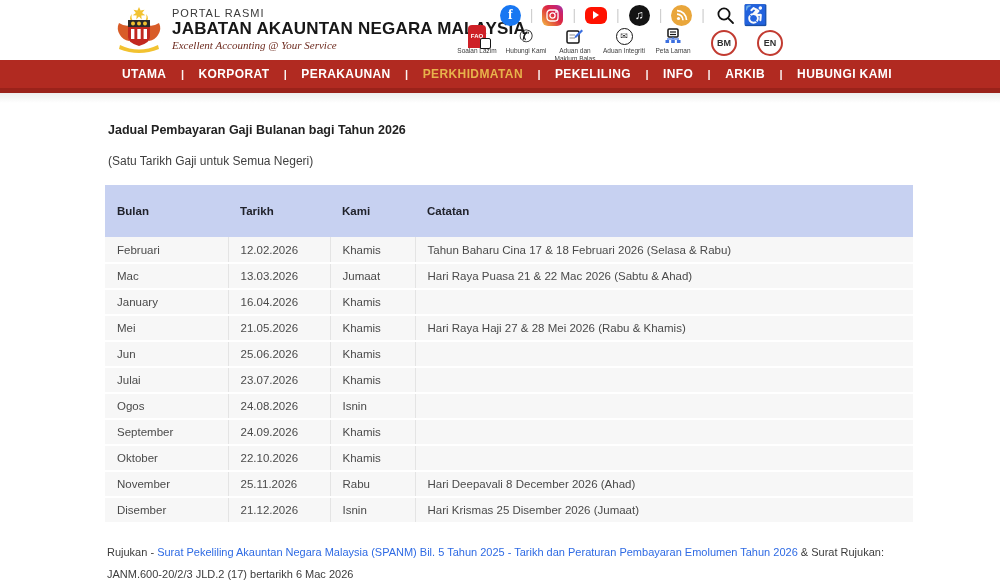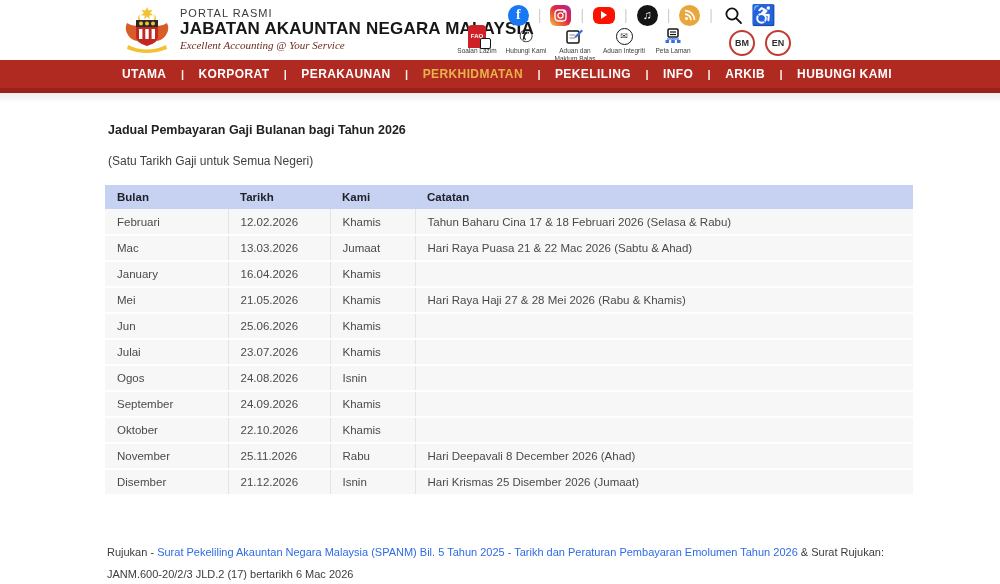--- a/index.html
+++ b/index.html
@@ -1,20 +1,20 @@
 <!DOCTYPE html>
 <html><head>
 <meta charset="utf-8">
 <style>
   * { margin:0; padding:0; box-sizing:border-box; }
   html,body { width:1000px; height:584px; background:#fff; font-family:"Liberation Sans", sans-serif; overflow:hidden; }
   #page { position:relative; width:1000px; height:584px; background:#fff; }
 
   
-  .top-header { position:absolute; top:0; left:12px; width:849px; height:60px; background:#fff; z-index:3; }
+  .top-header { position:absolute; top:0; left:4px; width:849px; height:60px; background:#fff; z-index:3; }
   .logo-wrap { position:absolute; left:110px; top:5px; display:flex; align-items:flex-start; }
   .crest { width:50px; height:48px; margin-right:8px; flex:0 0 auto; }
   .logo-text { padding-top:2px; }
   .portal-label { font-size:11px; letter-spacing:1px; color:#3a3a3a; }
   .org-name { font-size:17px; font-weight:bold; color:#171717; letter-spacing:0.2px; }
   .tagline { font-family:"Liberation Serif", serif; font-style:italic; font-size:11px; color:#6d2a1e; }
 
   .social-row { position:absolute; top:4px; right:86px; display:flex; align-items:center; gap:9px; }
   .soc-sep { color:#cfcfcf; font-size:14px; line-height:20px; }
   .soc { width:21px; height:21px; border-radius:50%; display:flex; align-items:center; justify-content:center; cursor:pointer; }
@@ -26,21 +26,21 @@
   .rss { background:#e9a63b; }
   .util-icon { width:22px; height:22px; display:flex; align-items:center; justify-content:center; color:#111; font-size:20px; cursor:pointer; }
 
   .quick-row { position:absolute; top:27px; right:70px; display:flex; align-items:flex-start; gap:7px; }
   .qlink { width:42px; display:flex; flex-direction:column; align-items:center; cursor:pointer; }
   .qlink .qicon { height:19px; display:flex; align-items:center; justify-content:center; color:#161616; font-size:16px; line-height:19px; }
   .qlink .qlabel { margin-top:1px; font-size:6.5px; line-height:1.2; color:#3c3c3c; text-align:center; }
   .faq-badge { background:#ce2027; color:#fff; font-size:6px; font-weight:bold; padding:2px 3px; border-radius:4px 4px 4px 0; position:relative; }
   .faq-badge:after { content:""; position:absolute; right:-5px; bottom:-1px; width:9px; height:9px; border:1.4px solid #161616; border-radius:2px 2px 2px 0; background:#fff; }
   .env-circle { width:17px; height:17px; border:1.6px solid #161616; border-radius:50%; display:flex; align-items:center; justify-content:center; font-size:9px; color:#161616; }
-  .lang-btns { display:flex; gap:10px; margin-left:28px; margin-top:3px; }
+  .lang-btns { display:flex; gap:20px; margin-left:10px; margin-top:3px; }
   .lang { width:26px; height:26px; border-radius:50%; border:2px solid #c23b31; background:#fff; color:#2e2e2e; font-size:9px; font-weight:bold; display:flex; align-items:center; justify-content:center; cursor:pointer; }
 
   
   .meta-line { position:absolute; top:80px; left:108px; z-index:1; font-size:11px; color:#b9b9b9; display:flex; align-items:center; gap:6px; }
   .meta-line .mi { display:inline-block; width:9px; height:9px; border:1px solid #c4c4c4; border-radius:50%; }
   .meta-line .eye { border-radius:50% / 60%; }
   .navbar { position:absolute; top:60px; left:0; width:1000px; height:28px; background:#b12a21; z-index:4; display:flex; align-items:center; }
   .navbar-inner { display:flex; align-items:center; justify-content:space-between; width:100%; padding:0 108px 0 122px; }
   .nav-item { color:#fff; font-size:12px; font-weight:bold; letter-spacing:0.4px; cursor:pointer; white-space:nowrap; }
   .nav-item.active { color:#e8b34b; }
@@ -48,21 +48,21 @@
   .nav-understrip { position:absolute; top:88px; left:0; width:1000px; height:5px; background:#9a221a; z-index:4; }
   .nav-shadow { position:absolute; top:93px; left:0; width:1000px; height:10px; background:linear-gradient(#00000012, transparent); z-index:2; }
 
   
   .content-title { position:absolute; top:123px; left:108px; font-size:12.5px; font-weight:bold; color:#232323; }
   .content-subtitle { position:absolute; top:154px; left:108px; font-size:12px; color:#3f3f3f; }
 
   table.pay { position:absolute; top:185px; left:105px; width:808px; border-collapse:collapse; table-layout:fixed; }
   table.pay col.c1 { width:123px; } table.pay col.c2 { width:102px; }
   table.pay col.c3 { width:85px; }  table.pay col.c4 { width:498px; }
-  table.pay th { background:#c7d1f1; color:#20222b; font-size:11.5px; font-weight:bold; text-align:left; padding:6px 12px; height:15px; }
+  table.pay th { background:#c7d1f1; color:#20222b; font-size:11.5px; font-weight:bold; text-align:left; padding:20px 12px; height:15px; }
   table.pay td { background:#f7f7f7; color:#4a4a4a; font-size:11.5px; padding:5px 12px; height:26px; border-bottom:2px solid #fff; white-space:nowrap; overflow:hidden; }
   table.pay td:nth-child(-n+3) { border-right:1px solid #e4e4e4; }
 
   .reference { position:absolute; top:541px; left:107px; width:812px; font-size:11px; line-height:22px; color:#3c3c3c; }
   .reference a { color:#2f6be4; text-decoration:none; cursor:pointer; }
 </style>
 </head>
 <body>
 
 <div id="page">

